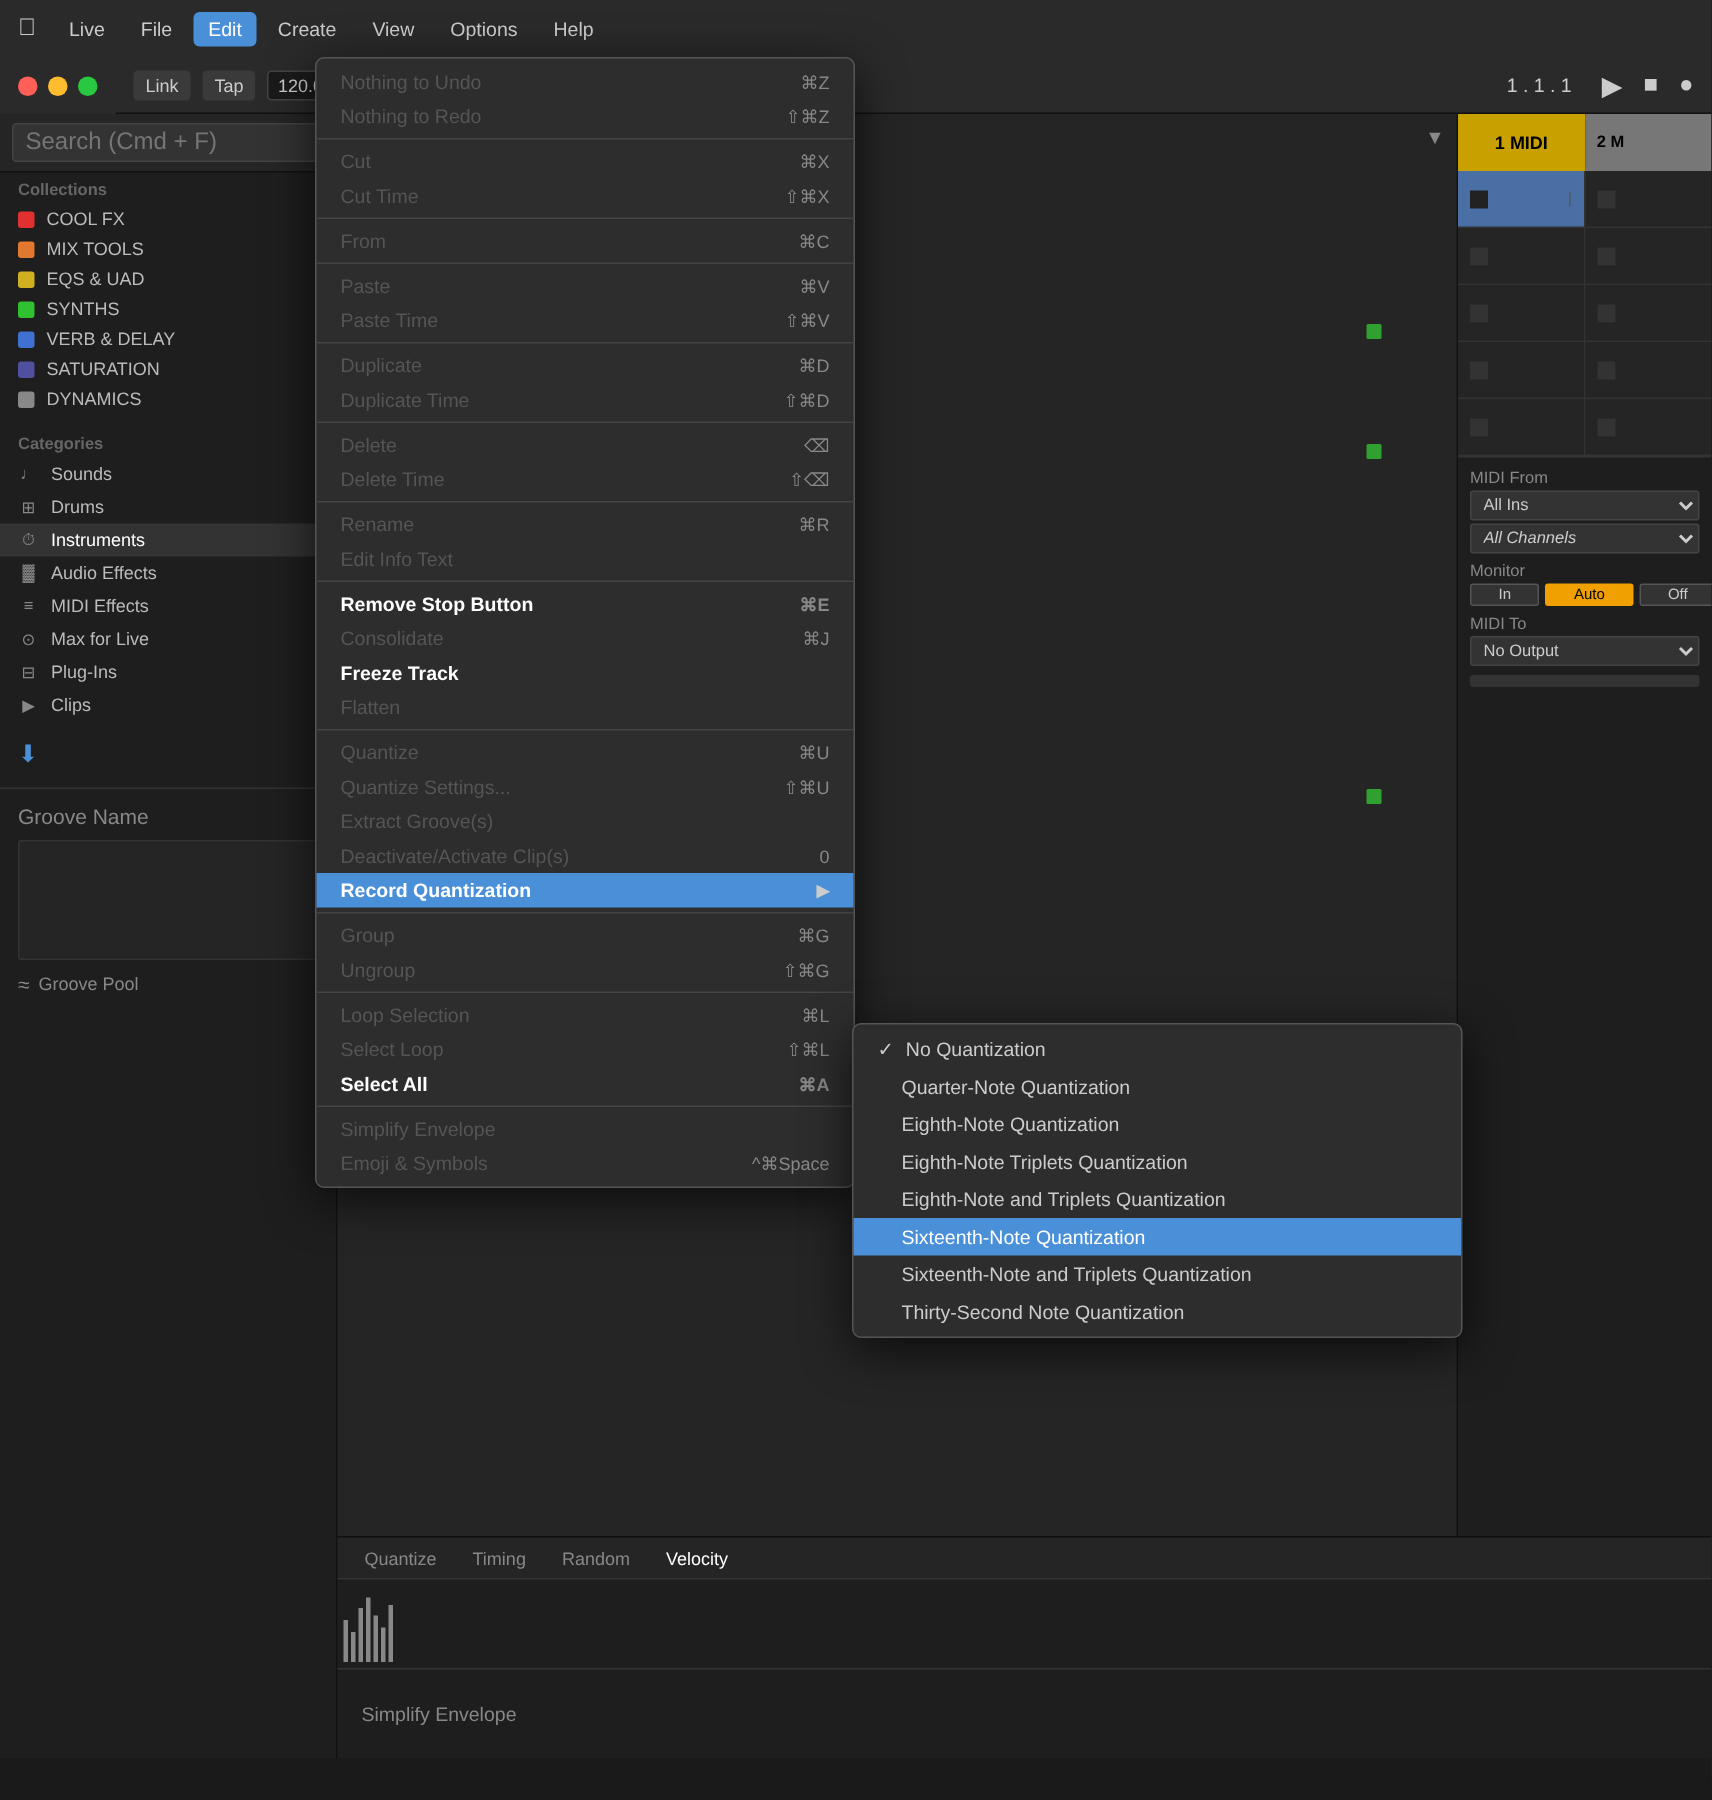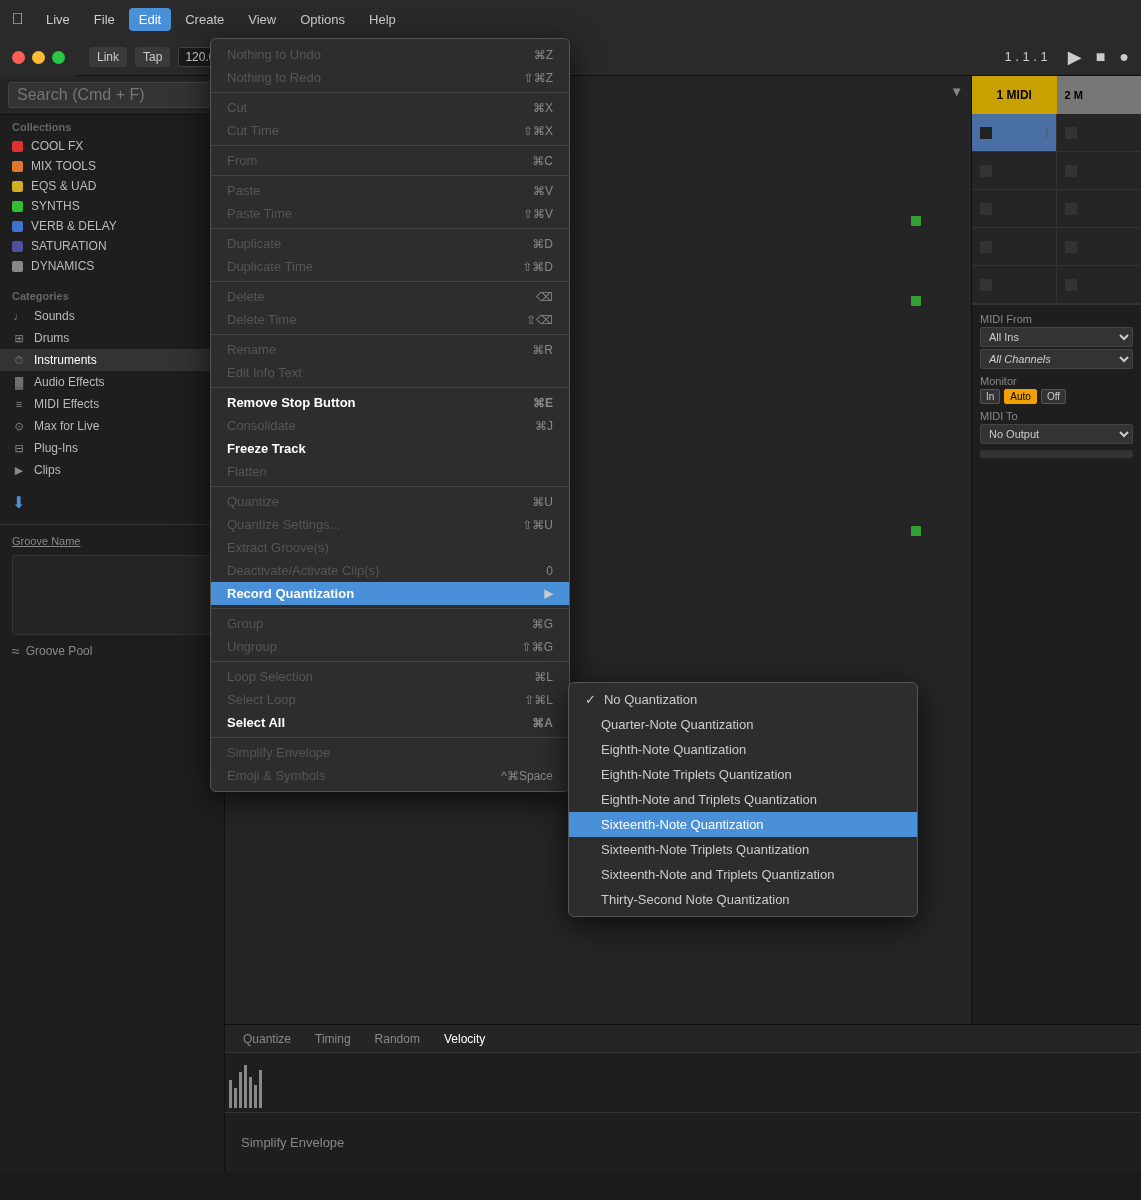--- a/index.html
+++ b/index.html
@@ -156,24 +156,23 @@
       width: 14px;
       height: 14px;
       display: flex;
       align-items: center;
       justify-content: center;
       font-size: 11px;
       color: #888;
       flex-shrink: 0;
     }
     .groove-label {
-      font-size: 11px;
+      font-size: 14px;
       color: #888;
       padding: 4px 4px;
-      text-decoration: underline;
     }
     .groove-pool-row {
       display: flex;
       align-items: center;
       gap: 6px;
       padding: 4px;
       color: #888;
       font-size: 12px;
       cursor: pointer;
     }
@@ -246,21 +245,21 @@
       border-radius: 2px;
     }
     .monitor-row {
       display: flex;
       align-items: center;
       gap: 4px;
       margin-bottom: 4px;
     }
     .monitor-btn {
       font-size: 10px;
-      padding: 1px 5px;
+      padding: 1px 18px;
       background: #333;
       border: 1px solid #555;
       color: #ccc;
       border-radius: 2px;
       cursor: pointer;
     }
     .monitor-btn.active {
       background: #f0a000;
       color: #000;
       border-color: #f0a000;
@@ -351,21 +350,21 @@
     .menu-arrow {
       color: #888;
       font-size: 11px;
     }
 
     
     .submenu {
       position: absolute;
       top: 38px;
       left: 568px;
-      width: 350px;
+      width: 407px;
       background: #2d2d2d;
       border: 1px solid #555;
       border-radius: 6px;
       box-shadow: 0 8px 32px rgba(0,0,0,0.7);
       padding: 4px 0;
       pointer-events: all;
     }
     .submenu-item {
       display: flex;
       align-items: center;
@@ -782,23 +781,20 @@
     <div class="submenu-item">
       <span>Eighth-Note Triplets Quantization</span>
     </div>
     <div class="submenu-item">
       <span>Eighth-Note and Triplets Quantization</span>
     </div>
     <div class="submenu-item highlighted">
       <span>Sixteenth-Note Quantization</span>
     </div>
     <div class="submenu-item">
-      <span>Sixteenth-Note Triplets Quantization</span>
-    </div>
-    <div class="submenu-item">
       <span>Sixteenth-Note and Triplets Quantization</span>
     </div>
     <div class="submenu-item">
       <span>Thirty-Second Note Quantization</span>
     </div>
   </div>
 
 </div>
 
 </body></html>

